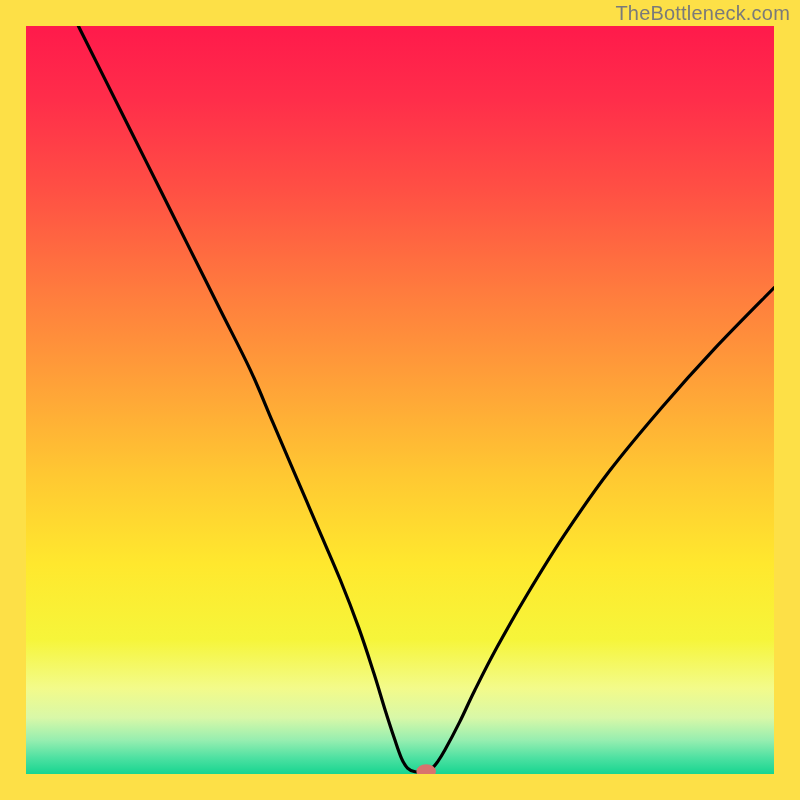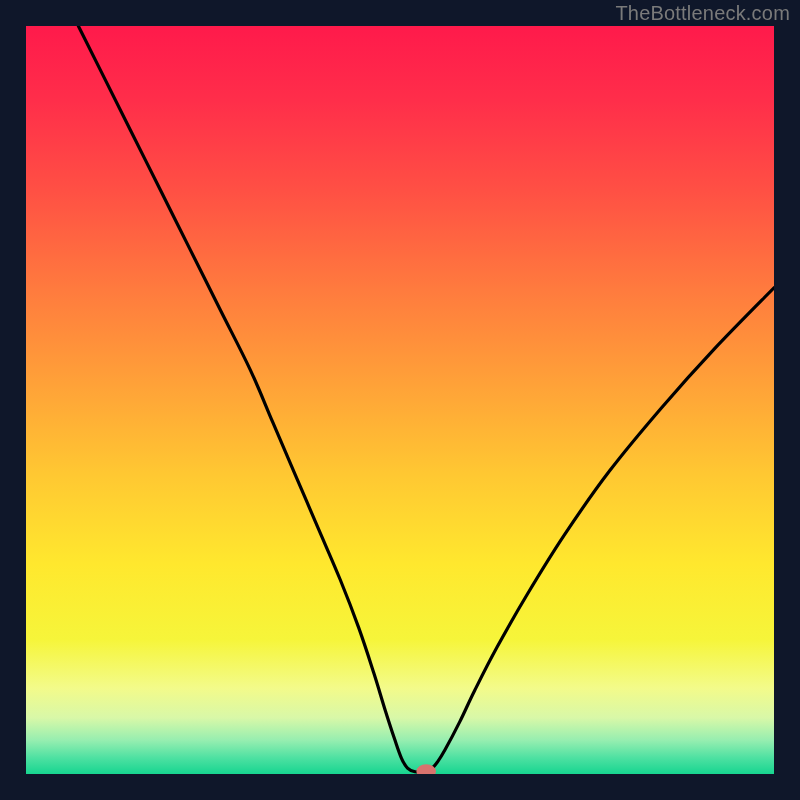--- a/index.html
+++ b/index.html
@@ -8,21 +8,21 @@
     width: 800px;
     height: 800px;
     background: #000;
     overflow: hidden;
     font-family: Arial, Helvetica, sans-serif;
   }
   .frame {
     position: relative;
     width: 800px;
     height: 800px;
-    background: #0f172a;
+    background: #fde047;
   }
   .watermark {
     position: absolute;
     top: 2px;
     right: 10px;
     color: #7a7a7a;
     font-size: 20px;
     font-weight: 500;
     letter-spacing: 0.2px;
     z-index: 5;

